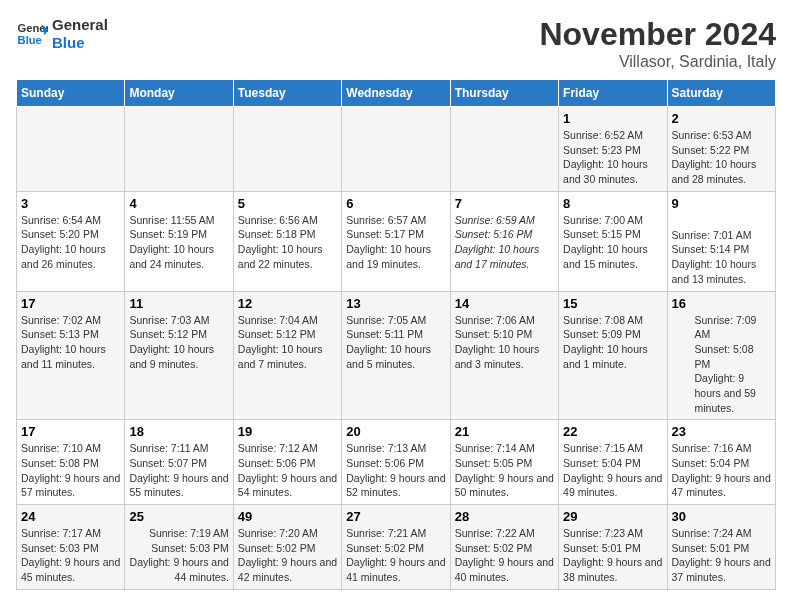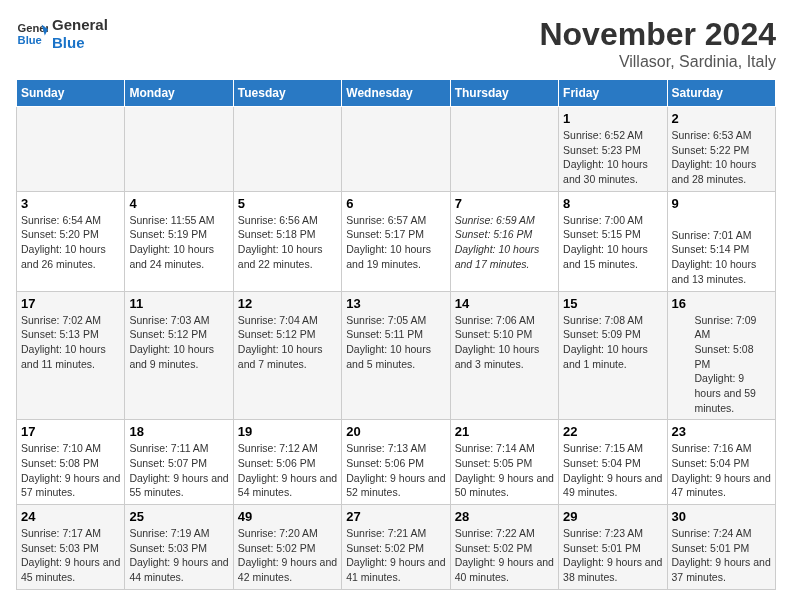--- a/index.html
+++ b/index.html
@@ -267,21 +267,21 @@
       </tr>
       <tr>
         <td>
           <span class="day-num">24</span>
           <div class="day-info" style="white-space: pre-line;">Sunrise: 7:17 AM
 Sunset: 5:03 PM
 Daylight: 9 hours and 45 minutes.</div>
         </td>
         <td>
           <span class="day-num">25</span>
-          <div class="day-info" style="white-space: pre-line;">Sunrise: 7:19 AM
+          <div class="day-info" style="white-space: pre-line; text-align: right;">Sunrise: 7:19 AM
 Sunset: 5:03 PM
 Daylight: 9 hours and 44 minutes.</div>
         </td>
         <td>
           <span class="day-num">49</span>
           <div class="day-info" style="white-space: pre-line;">Sunrise: 7:20 AM
 Sunset: 5:02 PM
 Daylight: 9 hours and 42 minutes.</div>
         </td>
         <td>

